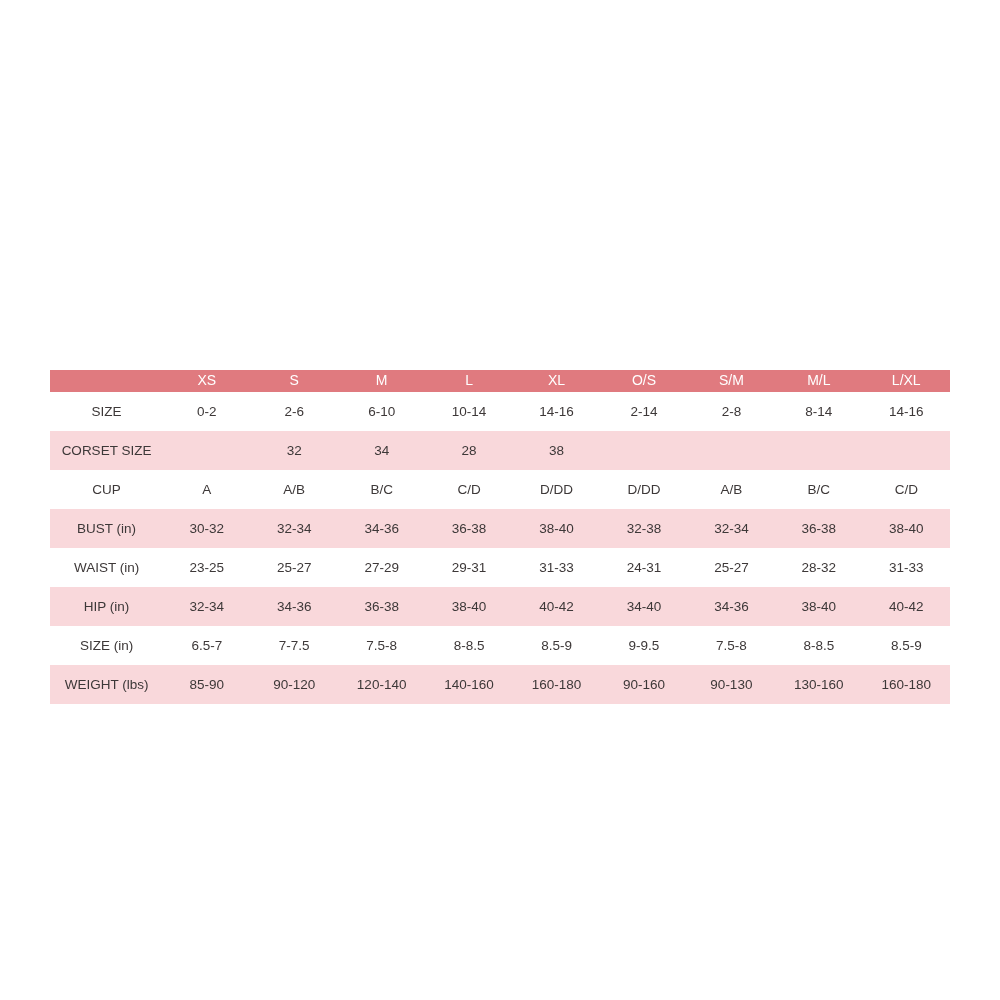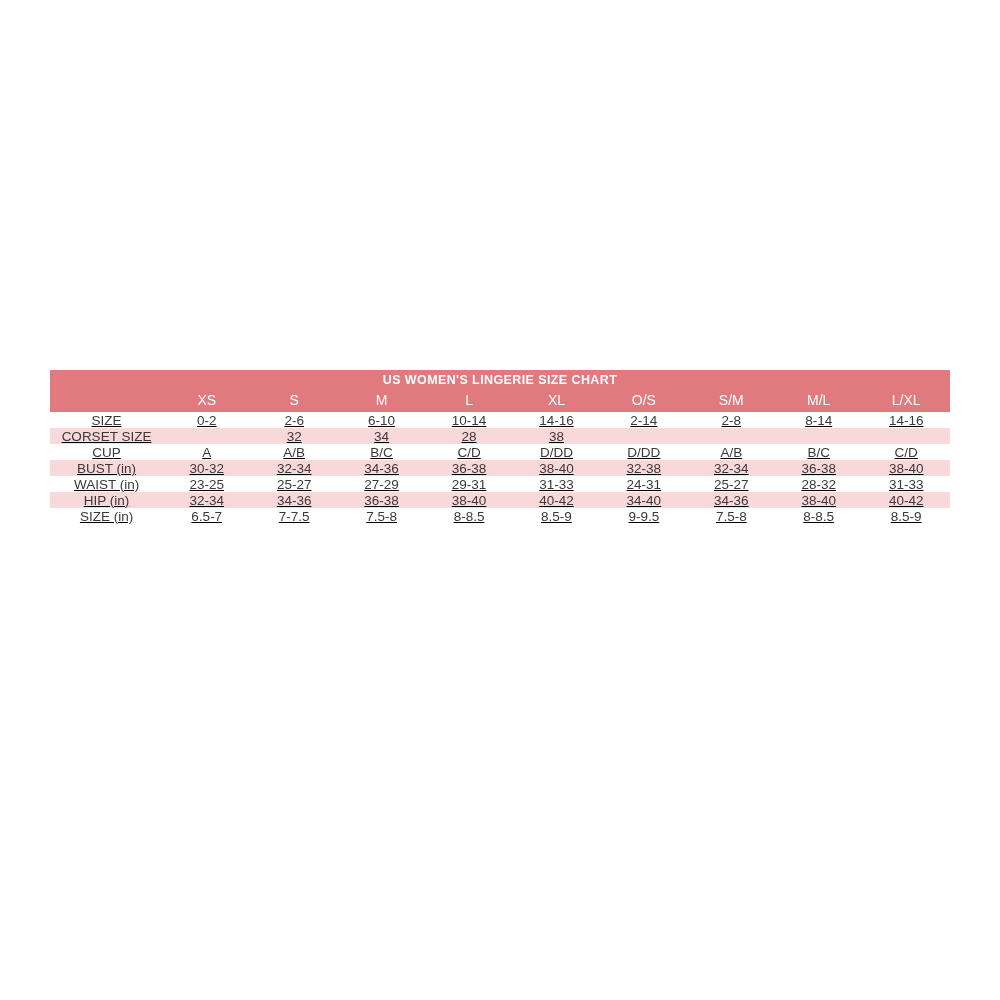--- a/index.html
+++ b/index.html
@@ -37,21 +37,21 @@
     vertical-align: middle;
   }
   .cols-row th {
     font-size: 14px;
     font-weight: 400;
     height: 19px;
     padding: 0 0 3px 0;
     text-align: center;
     vertical-align: middle;
   }
-  tbody tr { height: 16px; text-decoration: underline; }
+  tbody tr { height: 39px; }
   tbody th, tbody td {
     font-size: 13.5px;
     font-weight: 400;
     color: #3d3838;
     text-align: center;
     vertical-align: middle;
     padding: 0;
     white-space: nowrap;
   }
   tbody th.row-label { font-weight: 400; }
@@ -69,23 +69,20 @@
         <col style="width:87.4px">
         <col style="width:87.4px">
       <col style="width:87.4px">
         <col style="width:87.4px">
         <col style="width:87.4px">
       <col style="width:87.4px">
         <col style="width:87.4px">
         <col style="width:87.4px">
     </colgroup>
     <thead>
-      <tr class="title-row">
-        <th colspan="10">US WOMEN'S LINGERIE SIZE CHART</th>
-      </tr>
       <tr class="cols-row">
           <th></th>
           <th>XS</th>
           <th>S</th>
           <th>M</th>
           <th>L</th>
           <th>XL</th>
           <th>O/S</th>
           <th>S/M</th>
           <th>M/L</th>
@@ -170,15 +167,27 @@
           <td>6.5-7</td>
           <td>7-7.5</td>
           <td>7.5-8</td>
           <td>8-8.5</td>
           <td>8.5-9</td>
           <td>9-9.5</td>
           <td>7.5-8</td>
           <td>8-8.5</td>
           <td>8.5-9</td>
         </tr>
+        <tr class="row-pink">
+          <th class="row-label">WEIGHT (lbs)</th>
+          <td>85-90</td>
+          <td>90-120</td>
+          <td>120-140</td>
+          <td>140-160</td>
+          <td>160-180</td>
+          <td>90-160</td>
+          <td>90-130</td>
+          <td>130-160</td>
+          <td>160-180</td>
+        </tr>
       </tbody>
   </table>
 </div>
 
 </body></html>

